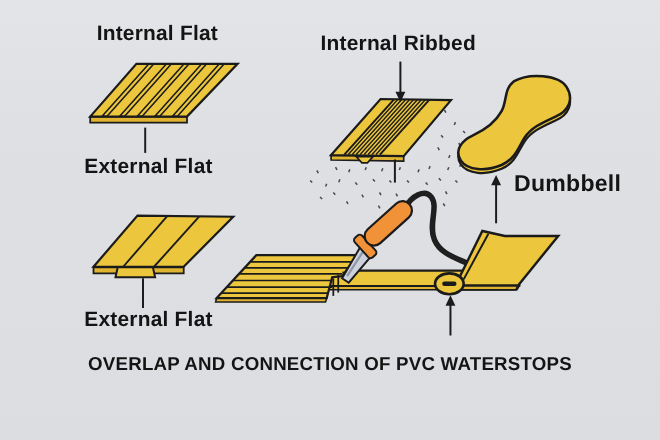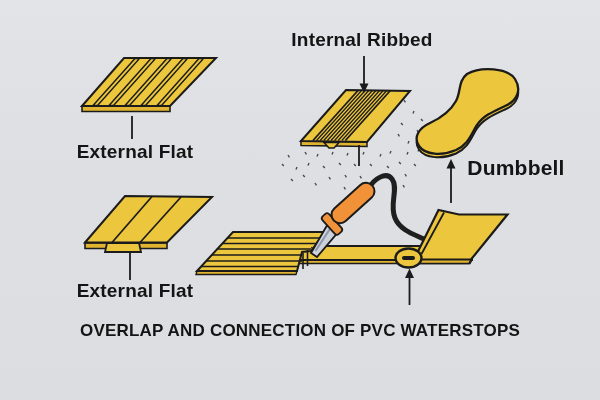--- a/index.html
+++ b/index.html
@@ -144,20 +144,21 @@
         <rect class="f-org s-out" stroke-width="2" x="327" y="194.5" width="52" height="17" rx="8.5" transform="rotate(-42 353 203)"></rect>
       </g>
 
       <g>
         <line class="s-out" stroke-width="1.8" x1="409.5" y1="305" x2="409.5" y2="276"></line>
         <polygon class="f-out" points="409.5,268.5 405,278 414,278"></polygon>
       </g>
     </g>
   </svg>
 
+  <div class="label" style="left:143px;top:31px">Internal Flat</div>
 
   <div class="label" style="left:135px;top:152px">External Flat</div>
 
   <div class="label big" style="left:516px;top:168px">Dumbbell</div>
 
   <div class="label" style="left:362px;top:40px">Internal Ribbed</div>
 
   <div class="label" style="left:135px;top:291px">External Flat</div>
 
   <div class="caption" style="left:300px;top:331px">OVERLAP AND CONNECTION OF PVC WATERSTOPS</div>

